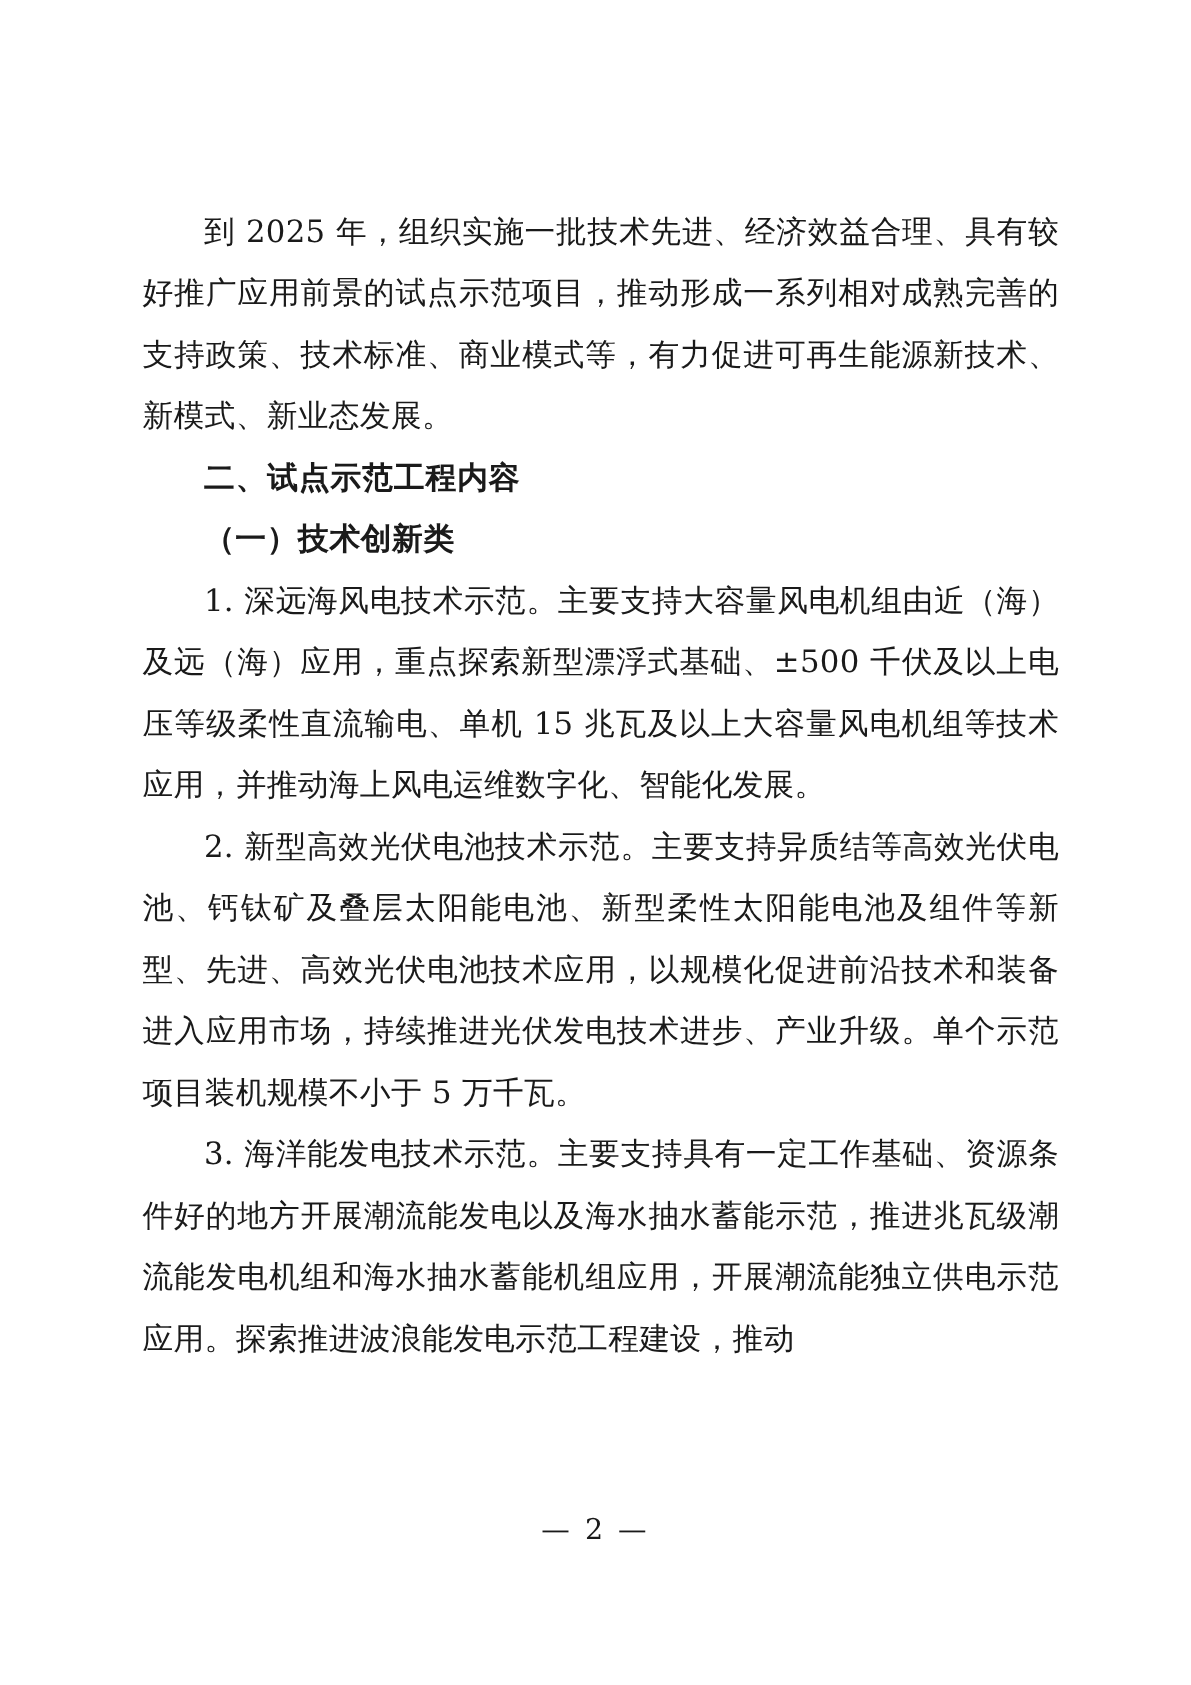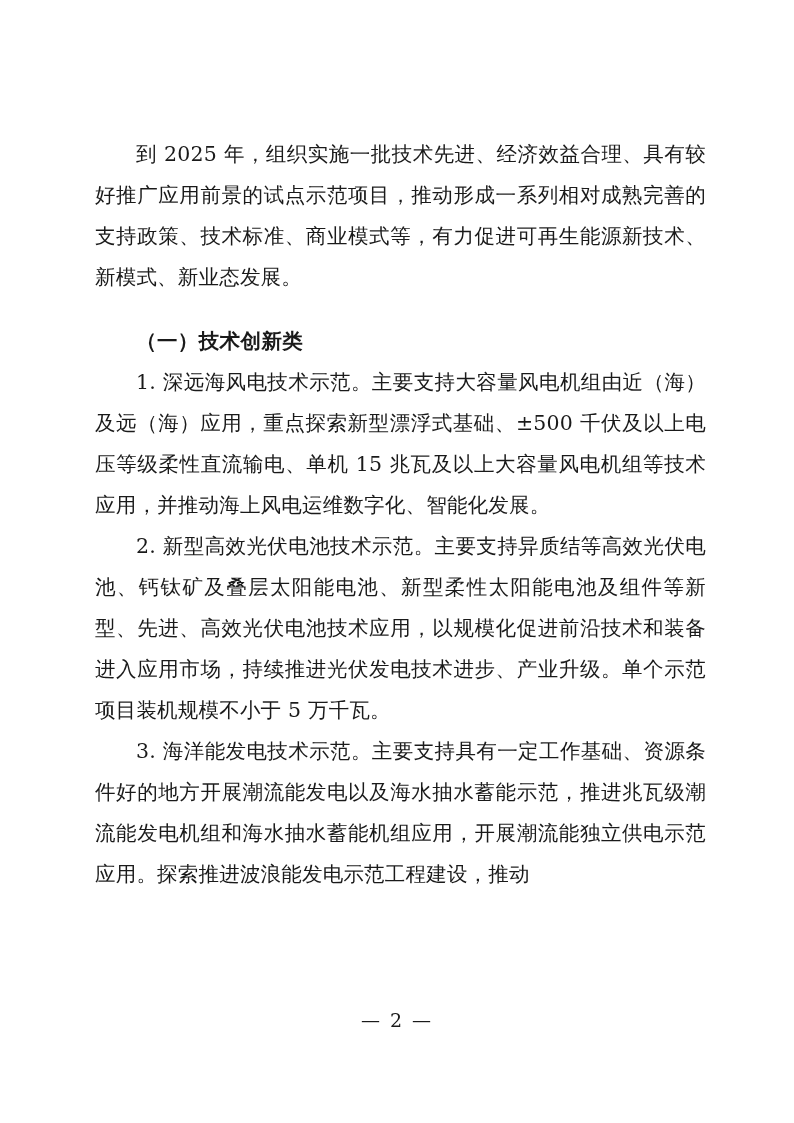--- a/index.html
+++ b/index.html
@@ -43,21 +43,20 @@
     font-weight: bold;
     font-size: 20.5px;
     letter-spacing: 0.6px;
   }
   .heading-3 {
     text-indent: 2em;
     font-family: "DejaVu Serif", serif;
     font-weight: bold;
     font-size: 20.5px;
     letter-spacing: 0.4px;
-    margin-top: 23px;
   }
   .footer {
     position: absolute;
     left: 0;
     right: 0;
     bottom: 108px;
     text-align: center;
     font-size: 19px;
     font-family: "DejaVu Serif", serif;
     color: #1a1a1a;
@@ -65,20 +64,21 @@
   }
 </style>
 </head>
 <body>
 
 <div class="page">
   <div class="doc-body">
 
     <p class="para">到 2025 年，组织实施一批技术先进、经济效益合理、具有较好推广应用前景的试点示范项目，推动形成一系列相对成熟完善的支持政策、技术标准、商业模式等，有力促进可再生能源新技术、新模式、新业态发展。</p>
 
+    <p class="heading-2">二、试点示范工程内容</p>
 
 
     <p class="heading-3">（一）技术创新类</p>
 
     <p class="para">1. 深远海风电技术示范。主要支持大容量风电机组由近（海）及远（海）应用，重点探索新型漂浮式基础、±500 千伏及以上电压等级柔性直流输电、单机 15 兆瓦及以上大容量风电机组等技术应用，并推动海上风电运维数字化、智能化发展。</p>
 
     <p class="para">2. 新型高效光伏电池技术示范。主要支持异质结等高效光伏电池、钙钛矿及叠层太阳能电池、新型柔性太阳能电池及组件等新型、先进、高效光伏电池技术应用，以规模化促进前沿技术和装备进入应用市场，持续推进光伏发电技术进步、产业升级。单个示范项目装机规模不小于 5 万千瓦。</p>
 
     <p class="para">3. 海洋能发电技术示范。主要支持具有一定工作基础、资源条件好的地方开展潮流能发电以及海水抽水蓄能示范，推进兆瓦级潮流能发电机组和海水抽水蓄能机组应用，开展潮流能独立供电示范应用。探索推进波浪能发电示范工程建设，推动</p>
 

